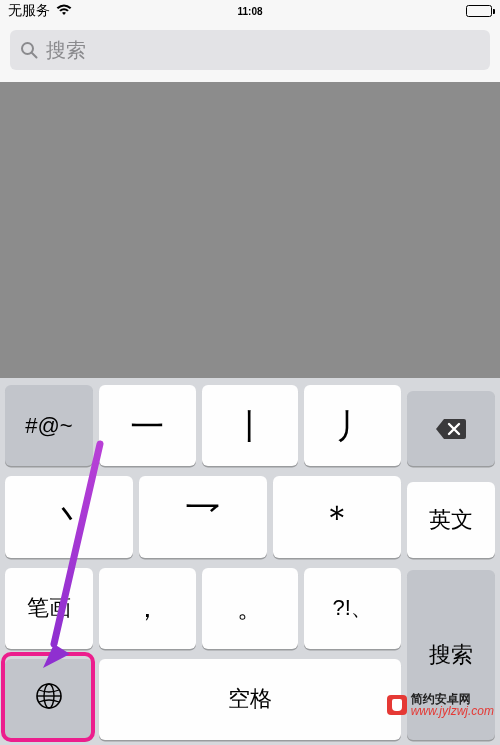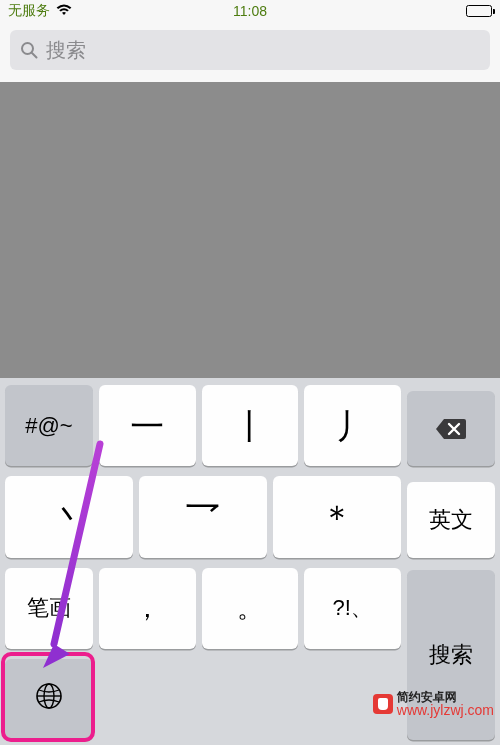--- a/index.html
+++ b/index.html
@@ -8,25 +8,25 @@
 
   
   .status-bar {
     height: 22px;
     background: #f7f7f7;
     display: flex;
     align-items: center;
     justify-content: space-between;
     padding: 8px 8px;
     font-size: 14px;
-    color: #4d7c0f;
+    color: #000000;
     font-weight: 500;
   }
   .status-left { display: flex; align-items: center; gap: 6px; }
-  .status-center { position: absolute; left: 50%; transform: translateX(-50%); font-weight: 400; font-size: 14px; }
+  .status-center { position: absolute; left: 50%; transform: translateX(-50%); font-weight: 700; font-size: 10px; }
   .status-right { display: flex; align-items: center; gap: 4px; }
   .battery {
     width: 26px; height: 12px; border: 1.5px solid #000; border-radius: 2.5px; position: relative;
   }
   .battery::after {
     content: ""; position: absolute; right: -4px; top: 3px; width: 2.5px; height: 5px; background: #000; border-radius: 0 1px 1px 0;
   }
   .battery-fill { background: #000; width: 100%; height: 100%; border-radius: 1px; }
 
   
@@ -142,21 +142,21 @@
   }
   .wm-icon {
     width: 20px; height: 20px; background: #e53935; border-radius: 4px; position: relative;
     display:flex; align-items:center; justify-content:center;
   }
   .wm-icon::before {
     content:""; width:10px; height:12px; background:#fff; border-radius:2px 2px 4px 4px;
   }
   .wm-text { display:flex; flex-direction:column; line-height:1; }
   .wm-text .t1 { font-size:12px; font-weight:600; color:#222; }
-  .wm-text .t2 { font-size:14px; color:#e53935; }
+  .wm-text .t2 { font-size:12px; color:#e53935;font-style:italic; }
 
   .stroke-glyph { font-size: 34px; line-height: 1; }
 </style>
 </head>
 <body>
 
 <div class="status-bar">
   <div class="status-left">
     <span>无服务</span>
     <span>
@@ -240,20 +240,21 @@
       <span>
         <svg width="30" height="30" viewBox="0 0 30 30">
             <circle cx="15" cy="15" r="12" stroke="#000" stroke-width="1.6" fill="none"></circle>
             <ellipse cx="15" cy="15" rx="5" ry="12" stroke="#000" stroke-width="1.4" fill="none"></ellipse>
             <line x1="3" y1="15" x2="27" y2="15" stroke="#000" stroke-width="1.4"></line>
             <path d="M5 9 Q15 13 25 9" stroke="#000" stroke-width="1.3" fill="none"></path>
             <path d="M5 21 Q15 17 25 21" stroke="#000" stroke-width="1.3" fill="none"></path>
           </svg>
       </span>
     </div>
+    <div class="key key-space">空格</div>
     <div class="key spacer-right"></div>
     <div class="key-search-tall">搜索</div>
   </div>
 
 </div>
 
 <div class="globe-highlight" style="left:1px; top:652px; width:94px; height:90px;"></div>
 
 <div class="arrow-annot" style="left:40px; top:438px;">
   <svg width="80" height="240" viewBox="0 0 80 240">

